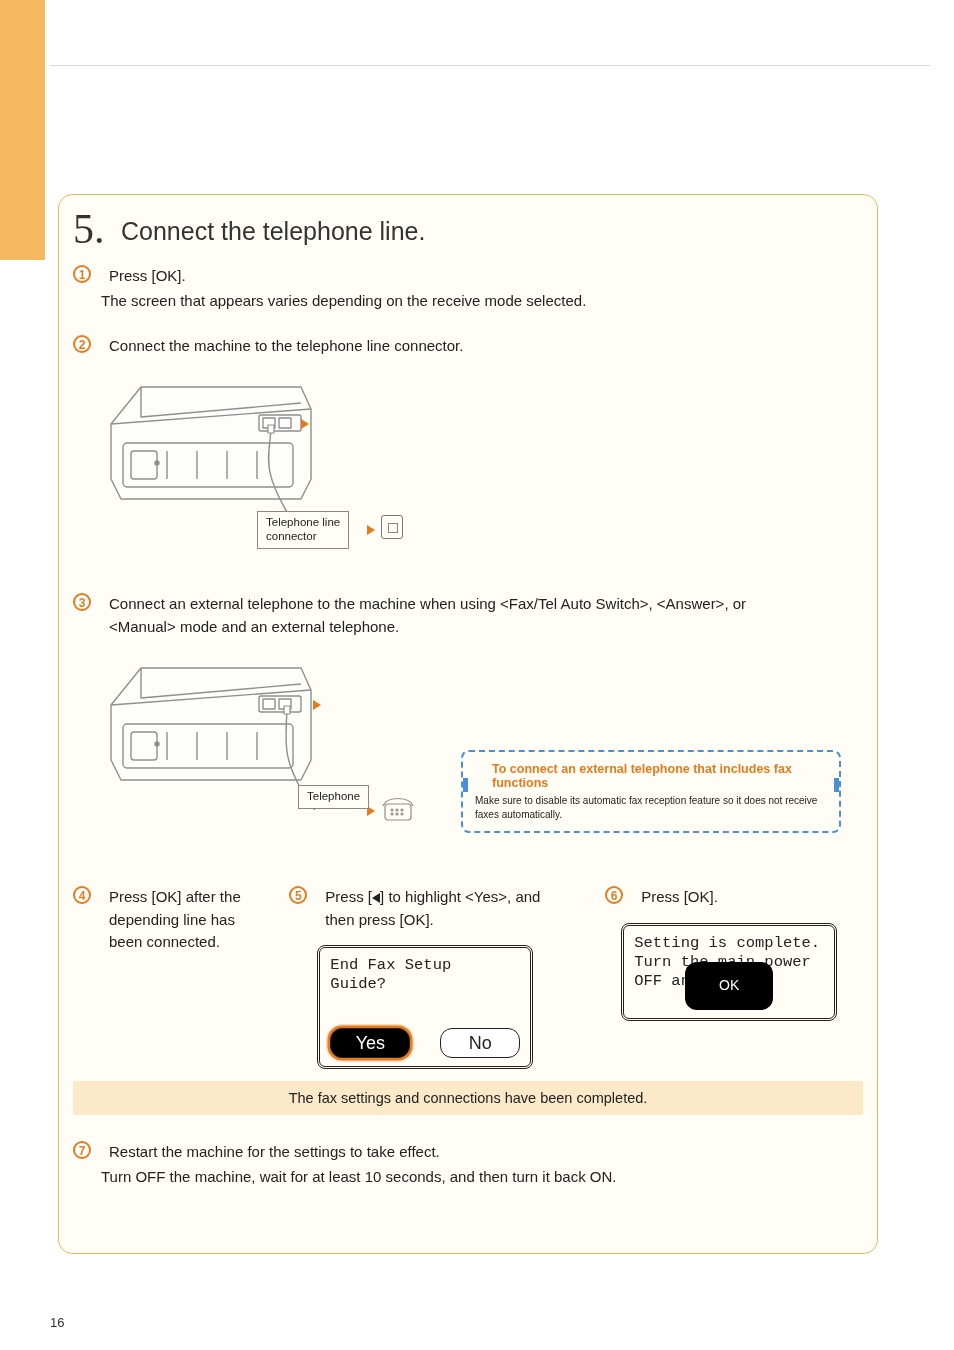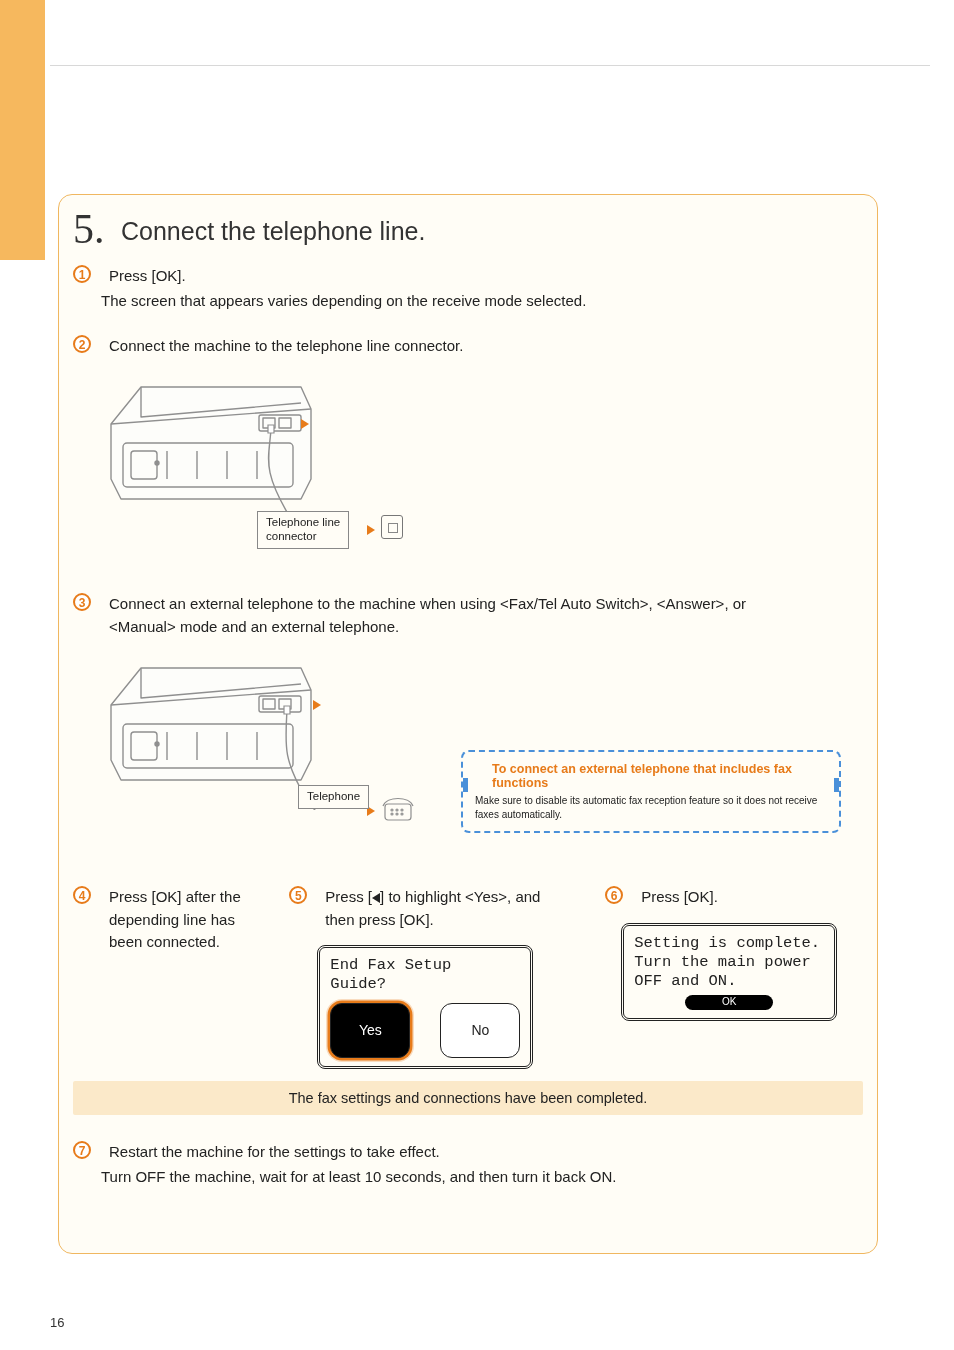--- a/index.html
+++ b/index.html
@@ -132,30 +132,30 @@
     font-family: "Courier New", monospace;
     font-size: 15.5px;
     line-height: 1.25;
     position: relative;
     background: #fffdf6;
   }
   .lcd-wide { width: 216px; }
   .lcd-btns { position: absolute; bottom: 8px; left: 10px; right: 10px; display: flex; gap: 10px; justify-content: space-between;}
   .lcd-btn {
     border: 1.5px solid #222; border-radius: 12px;
-    padding: 18px 0; width: 80px; text-align: center;
-    font-family: Arial, sans-serif; font-size: 14px;
+    padding: 3px 0; width: 80px; text-align: center;
+    font-family: Arial, sans-serif; font-size: 18px;
     background: #fff;
   }
   .lcd-btn.sel { background: #000; color: #fff; }
   .lcd-btn.hl { box-shadow: 0 0 0 2.5px #e77b1a, 0 0 0 4px rgba(231,123,26,.25); }
   .lcd .okbtn {
     position: absolute; left: 50%; bottom: 8px; transform: translateX(-50%);
     background: #000; color: #fff; border-radius: 12px;
-    width: 88px; text-align: center; font-family: Arial, sans-serif; font-size: 10px; padding: 1px 0;
+    width: 88px; text-align: center; font-family: Arial, sans-serif; font-size: 14px; padding: 15px 0;
   }
 
   .completion-bar {
     background: #fbe9c9;
     text-align: center;
     font-size: 14.5px;
     padding: 9px 0;
     border-radius: 2px;
   }
 

